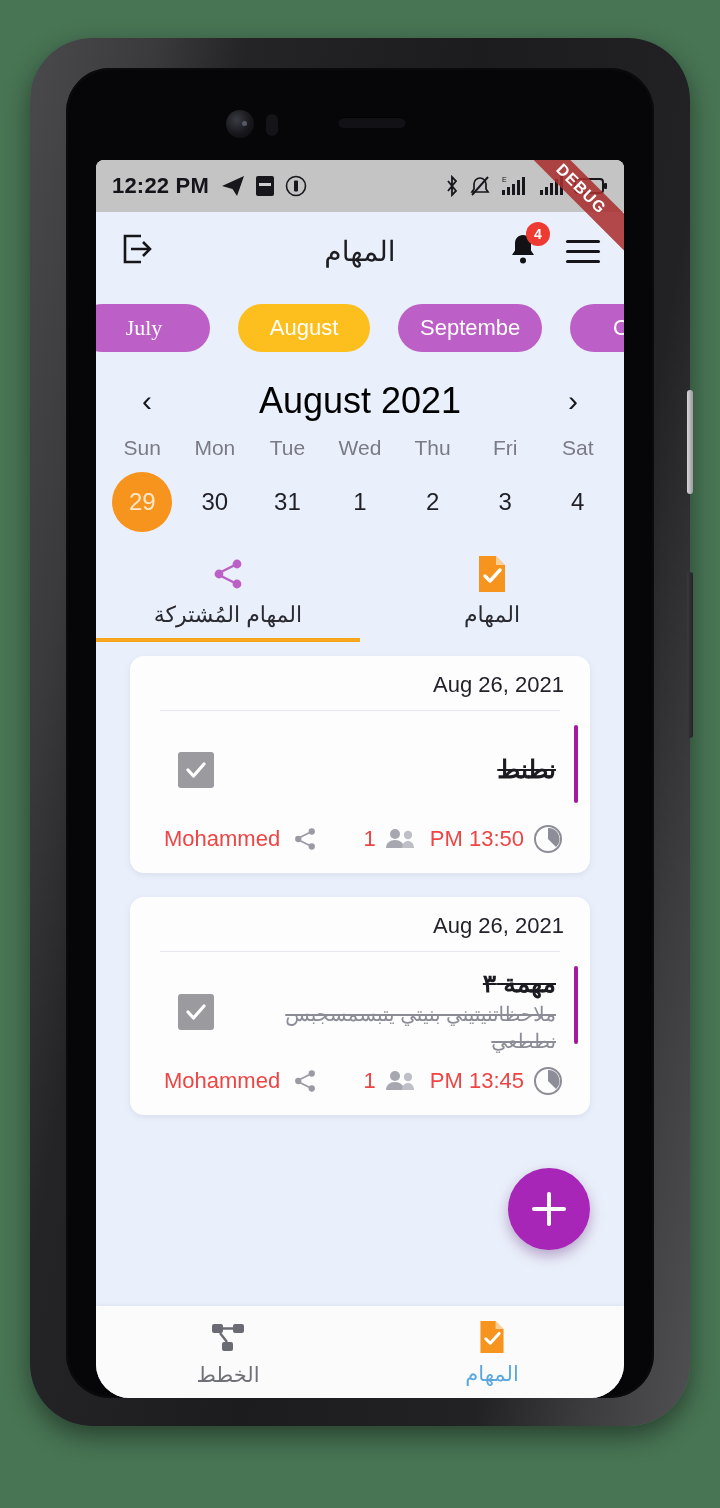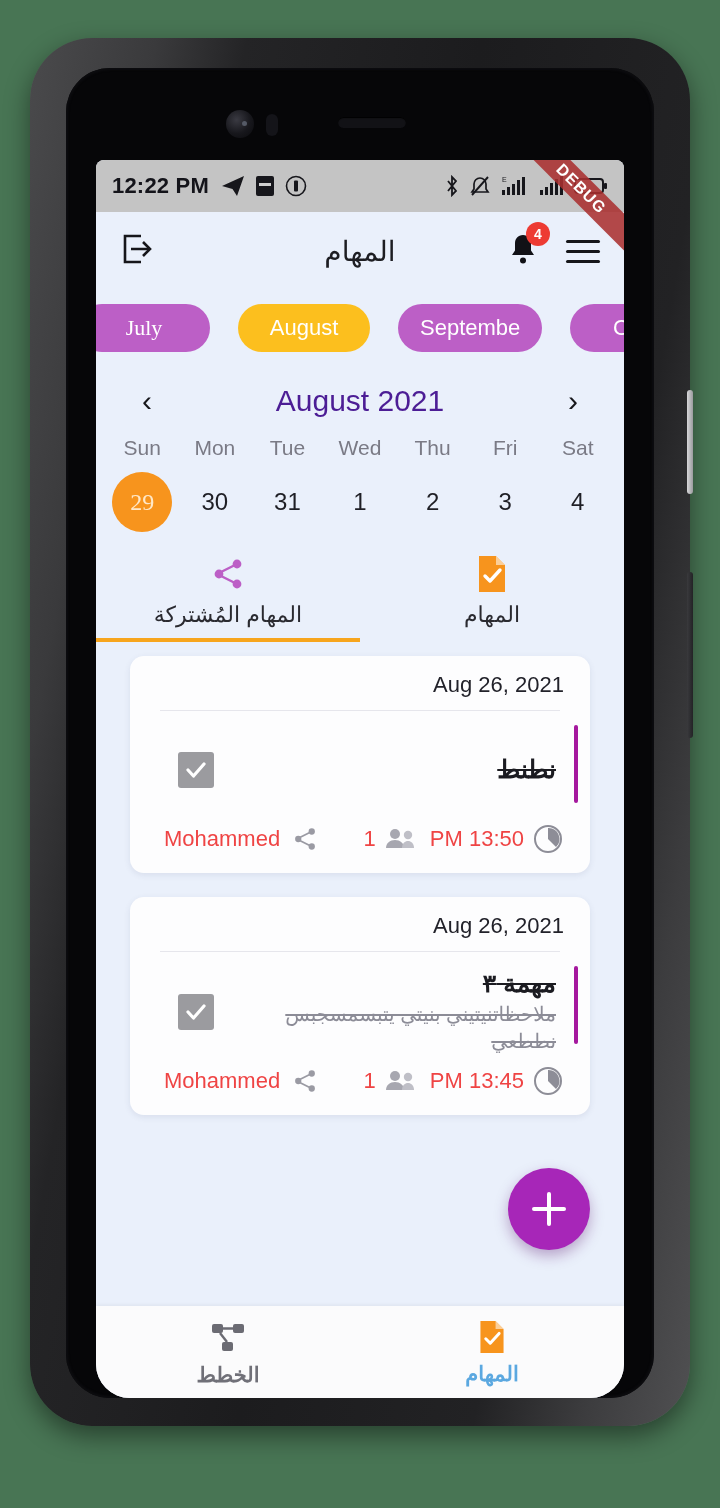--- a/index.html
+++ b/index.html
@@ -178,21 +178,21 @@
   .month-chip.first { margin-left: -18px; font-family: Liberation Serif, serif; }
   .month-chip.selected { background: #FCBF1E; }
 
   
   #calendar-strip { background: #EAF0FB; padding: 6px 0 10px; }
   #calendar-header {
     display: flex; align-items: center; justify-content: space-between;
     padding: 0 36px;
     height: 58px;
   }
-  #calendar-month-label { font-size: 30px; color: #4c1d95; }
+  #calendar-month-label { font-size: 36px; color: #000000; }
   .cal-chevron {
     font-size: 30px; color: #17171b; line-height: 1;
     width: 30px; text-align: center; user-select: none;
   }
   #weekday-row, #date-row {
     display: flex;
     padding: 0 10px;
   }
   #weekday-row > div, #date-row > div {
     flex: 1 1 0; text-align: center;
@@ -202,21 +202,21 @@
     position: relative;
     font-size: 24px;
     color: #1f1f25;
     height: 56px;
     display: flex; align-items: center; justify-content: center;
   }
   .date-cell .date-pill {
     width: 60px; height: 60px; border-radius: 30px;
     display: flex; align-items: center; justify-content: center;
   }
-  .date-cell.selected .date-pill { background: #F7941D; color: #ffe8c8; font-family: Liberation Serif, serif; }
+  .date-cell.selected .date-pill { background: #F7941D; color: #ffe8c8; }
 
   
   #task-tabs {
     display: flex;
     background: #EAF0FB;
     padding-top: 12px;
   }
   .task-tab {
     flex: 1 1 0;
     display: flex; flex-direction: column; align-items: center;
@@ -330,21 +330,20 @@
     left: 0; right: 0; bottom: 0;
     height: 92px;
     background: #FBFBFC;
     display: flex;
     box-shadow: 0 -1px 4px rgba(0,0,0,.06);
   }
   .nav-item {
     flex: 1 1 0;
     display: flex; flex-direction: column; align-items: center; justify-content: center;
     gap: 6px;
-    font-weight: bold;
   }
   .nav-label { font-size: 21px; direction: rtl; }
   .nav-item.inactive .nav-label { color: #707078; }
   .nav-item.active .nav-label { color: #5BA8E0; }
 </style>
 </head>
 <body>
 
 <div id="phone-frame">
   <div id="phone-inner-bezel"></div>

